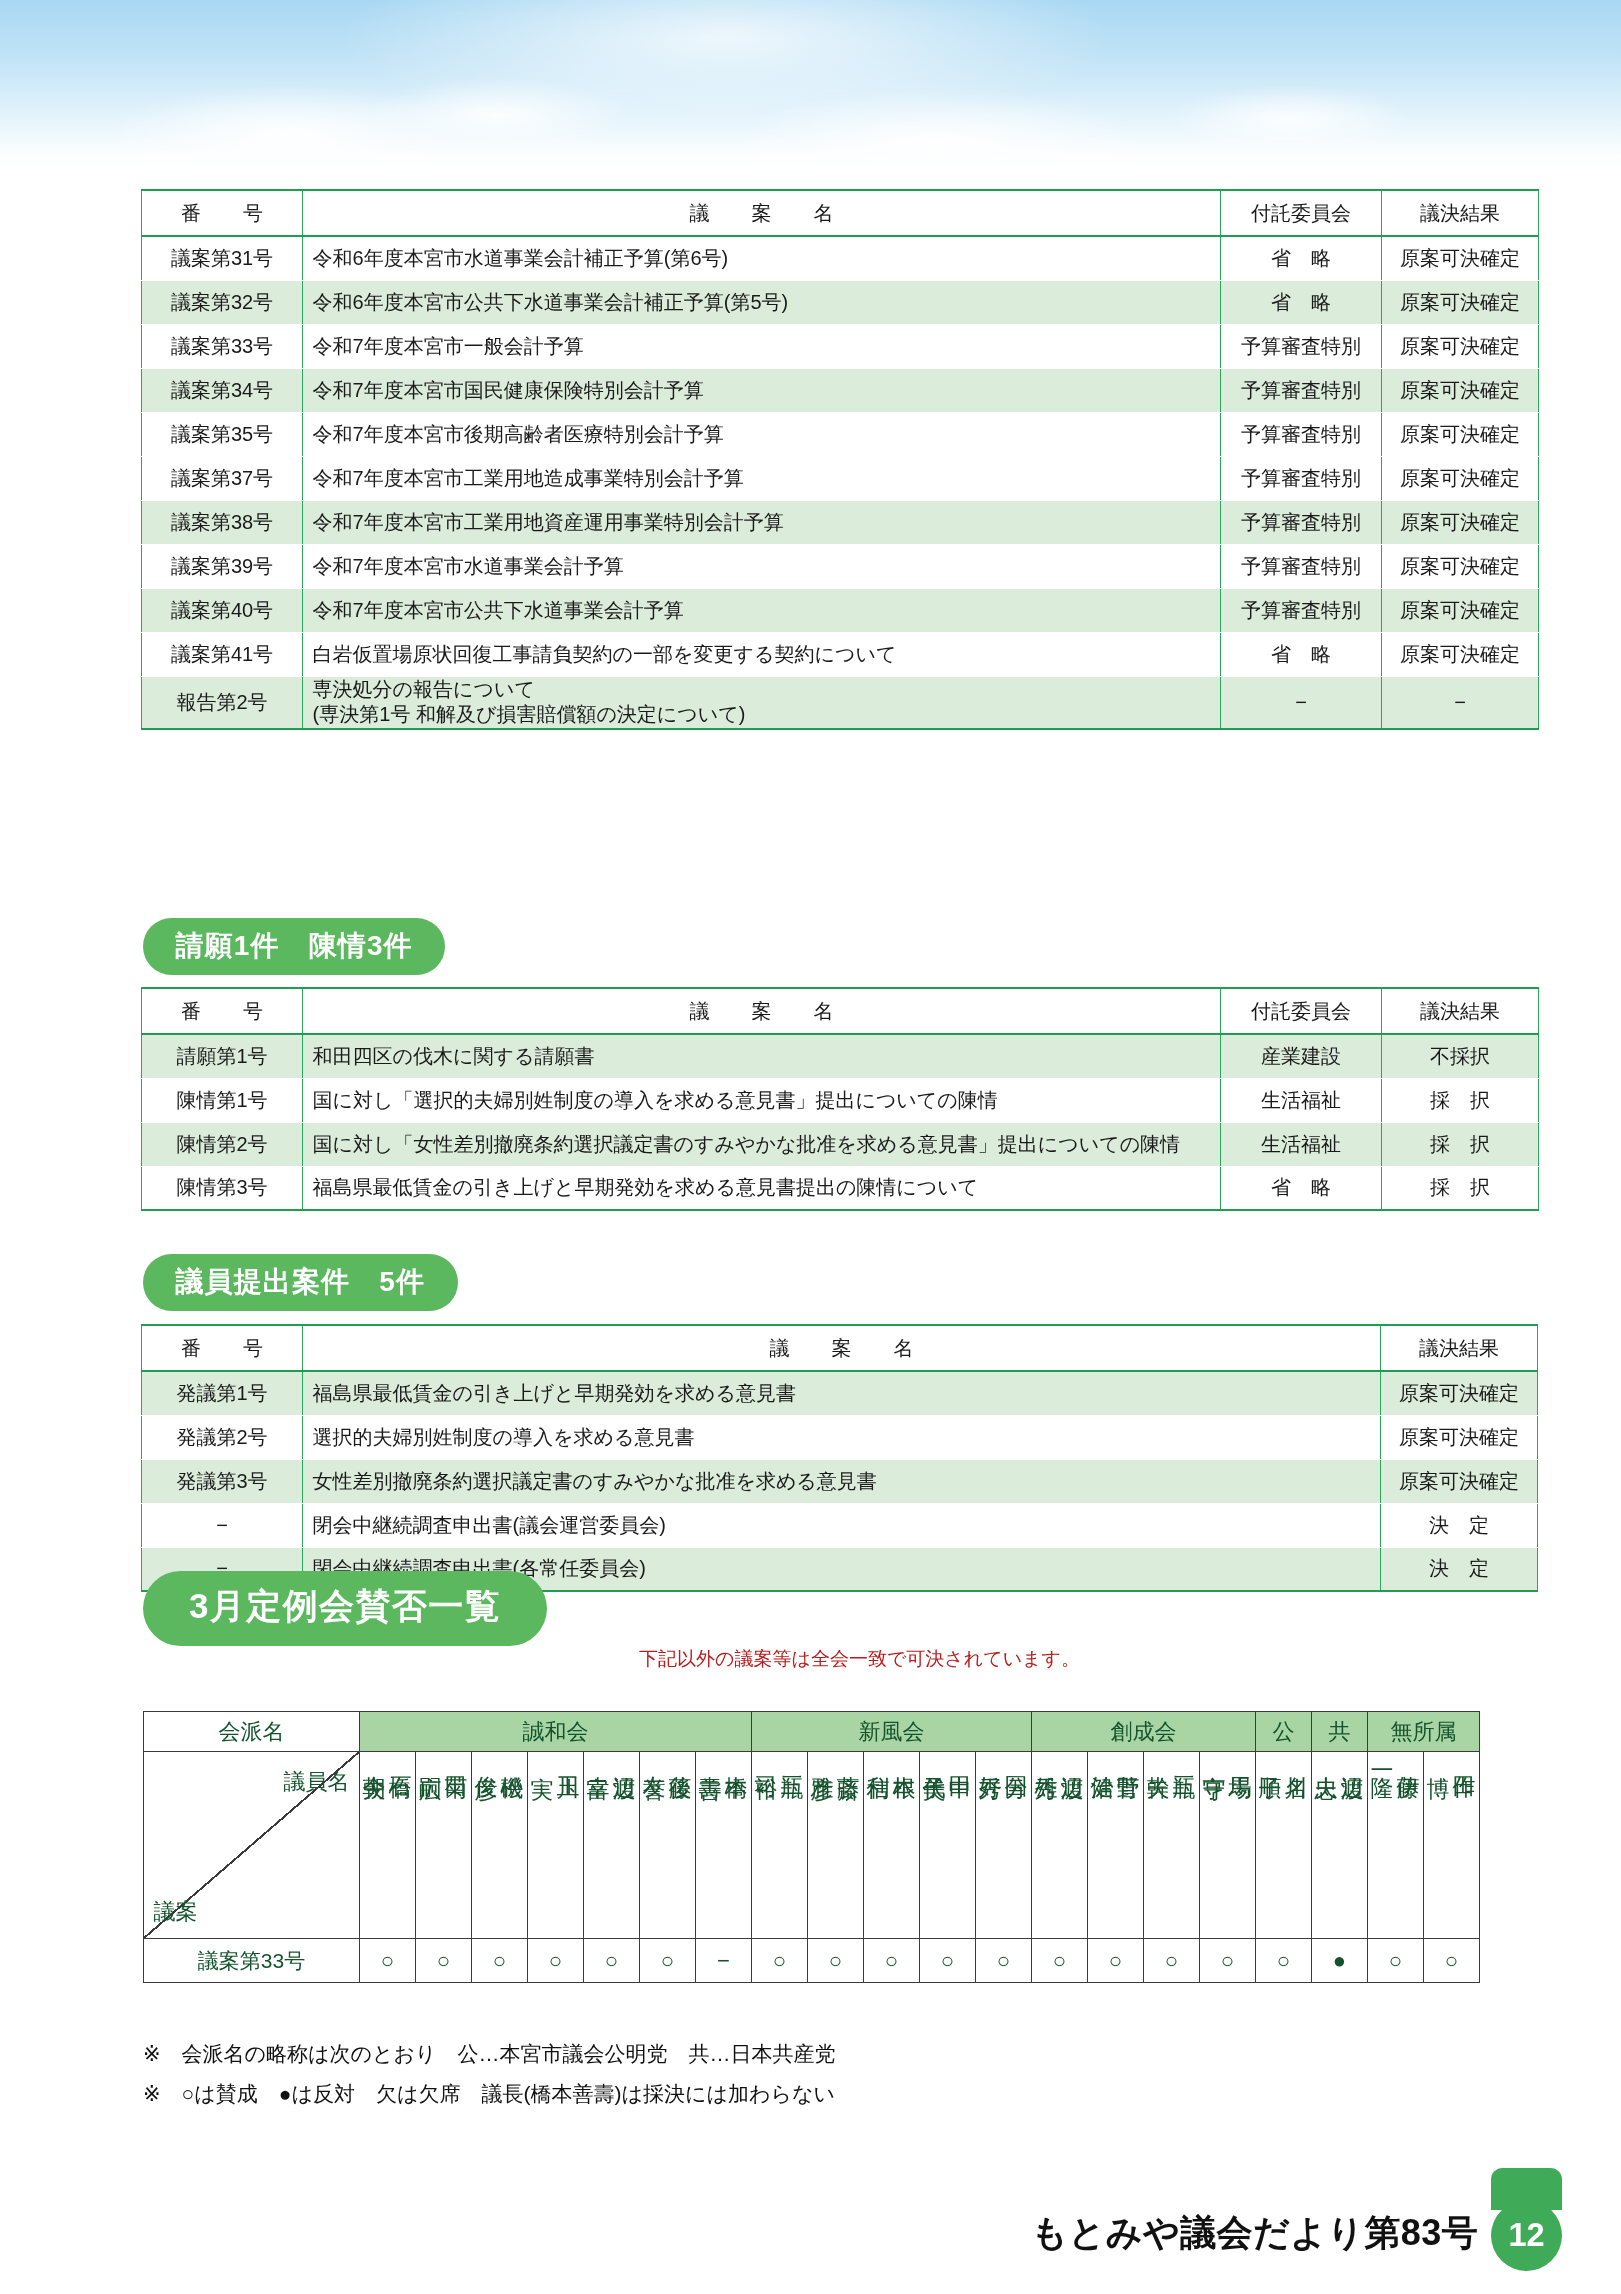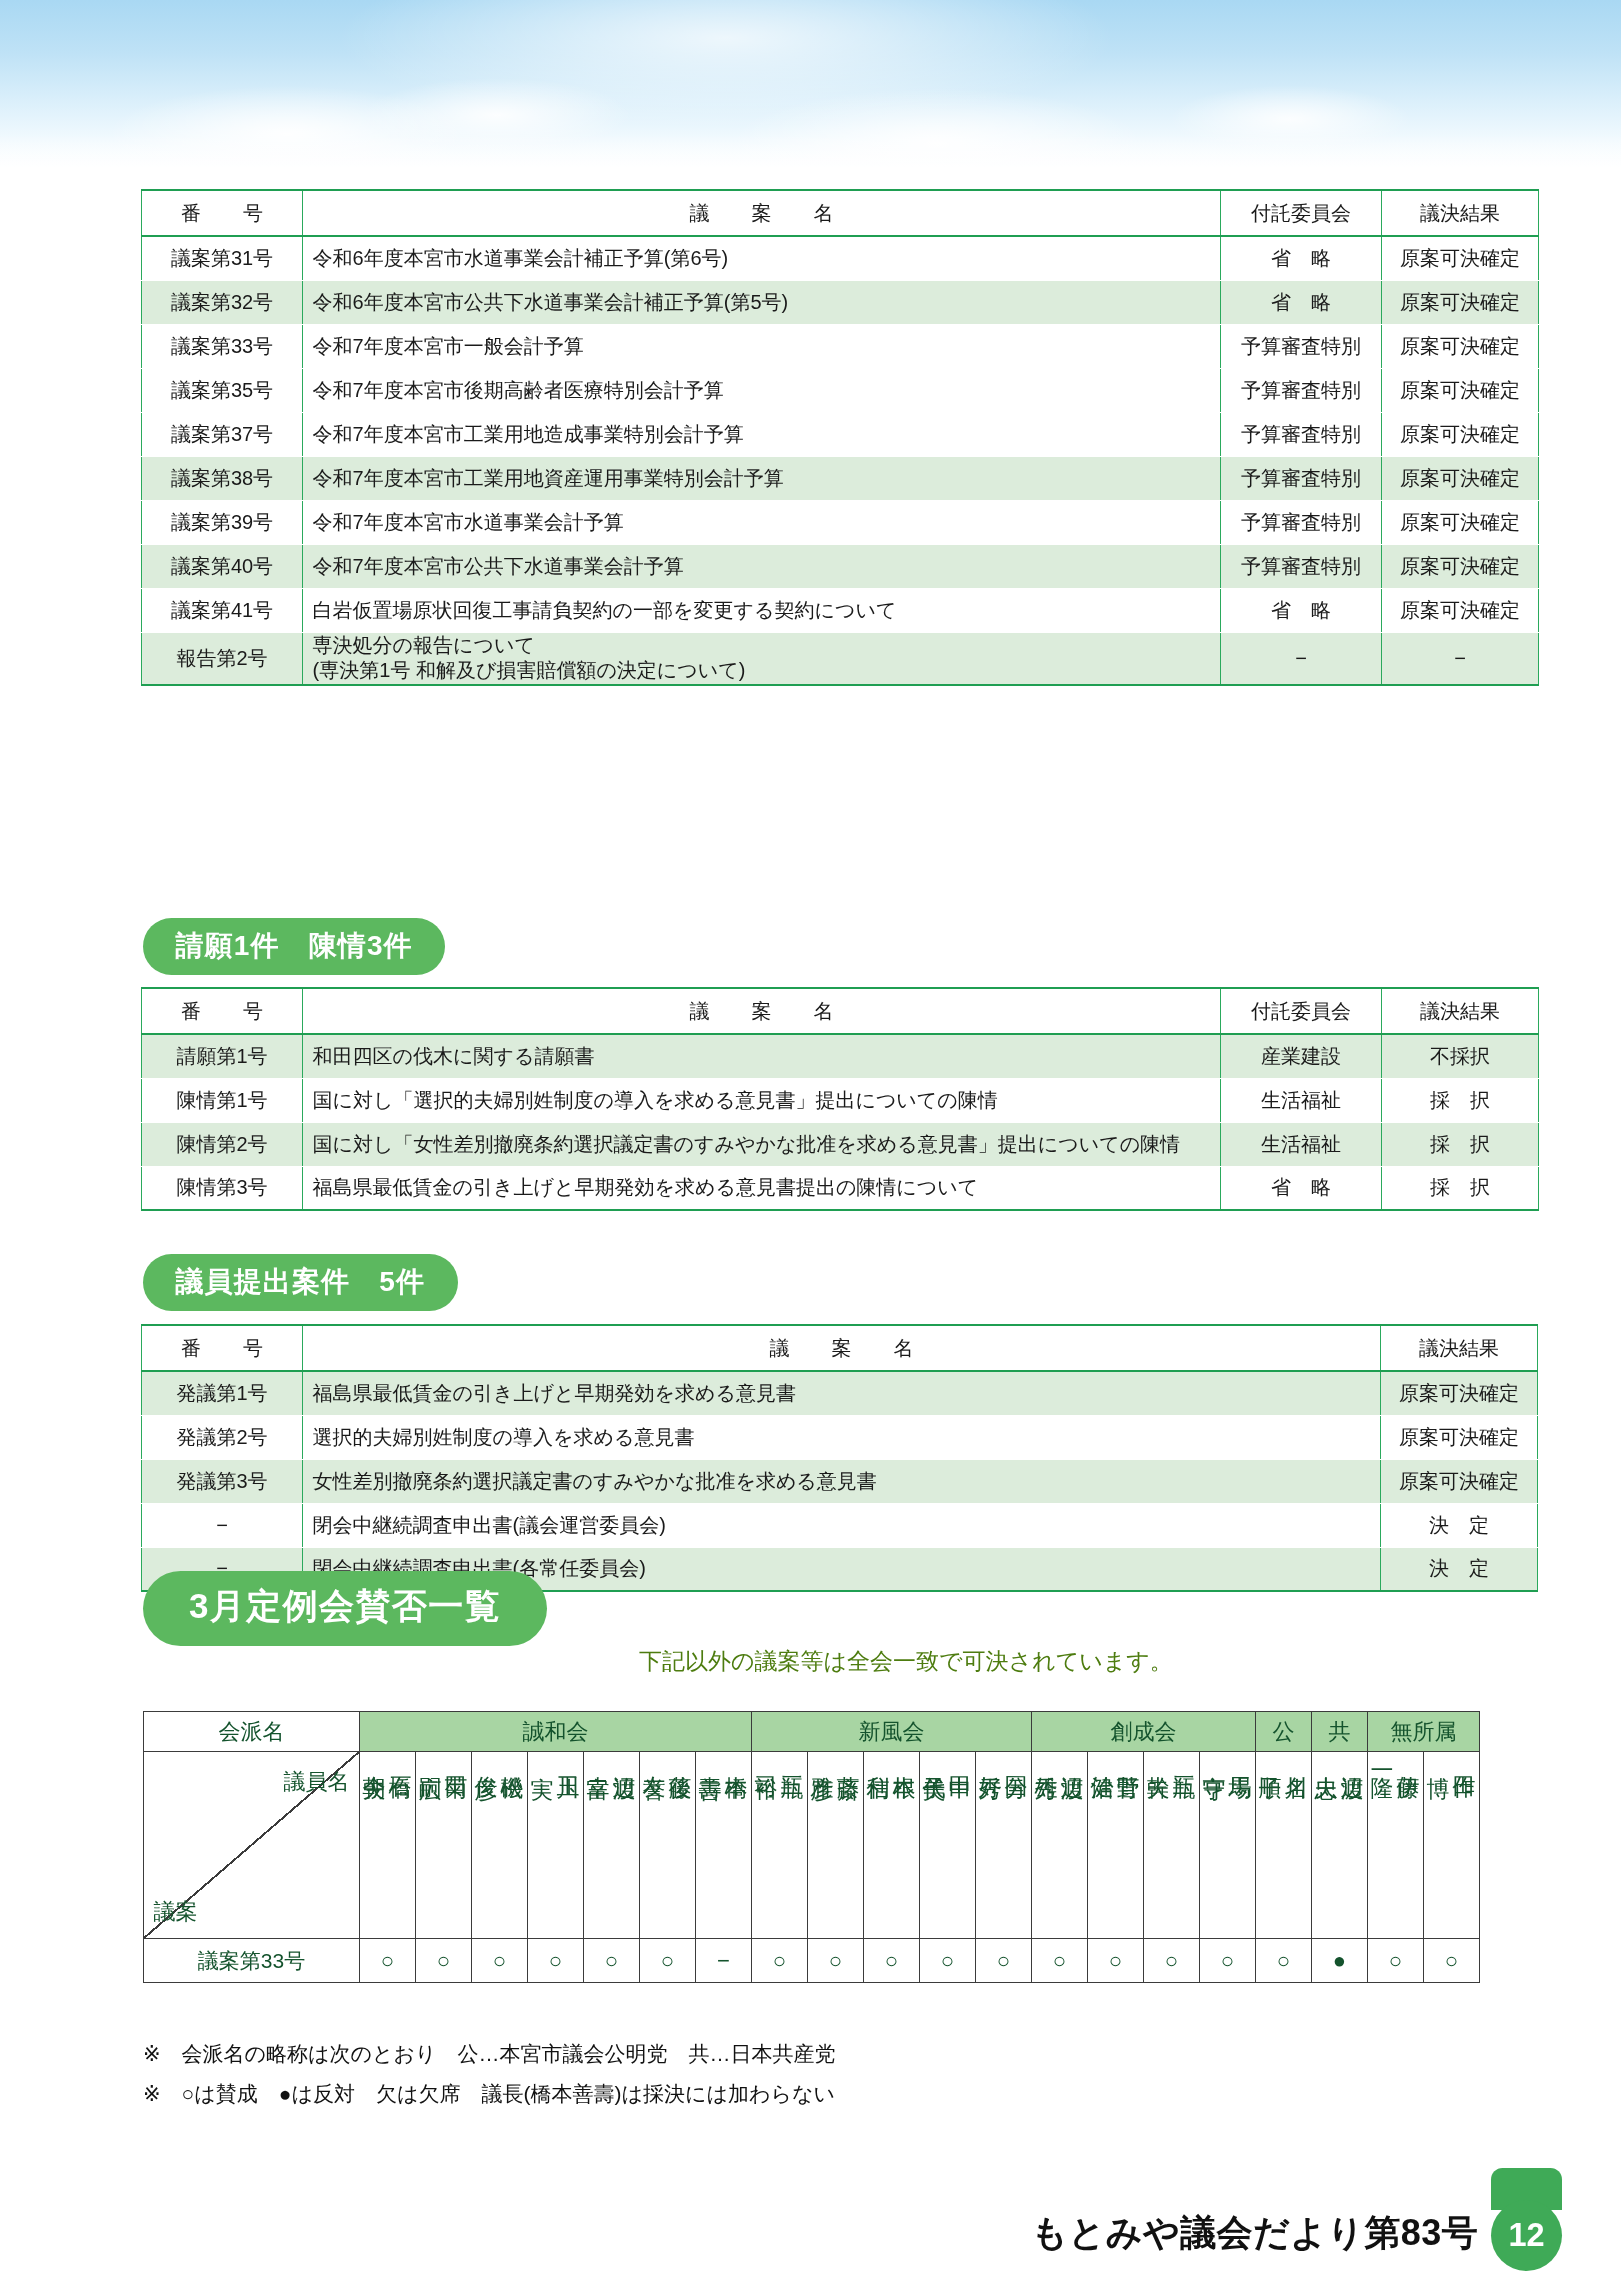--- a/index.html
+++ b/index.html
@@ -70,21 +70,21 @@
     display: inline-block;
     background: #5cb85f;
     color: #ffffff;
     border-radius: 955px;
     font-weight: bold;
     letter-spacing: .04em;
     text-align: center;
   }
   .pill.sm { font-size: 28px; padding: 8.6px 32.5px 10.5px; }
   .pill.lg { font-size: 35px; padding: 12.4px 46px 15.3px; }
-  .sect-note { font-size: 23px; color: #4d7c0f; }
+  .sect-note { font-size: 19px; color: #b91c1c; }
 
   
   table.vote {
     border-collapse: collapse;
     table-layout: fixed;
     font-size: 19px;
     color: #14532d;
   }
   table.vote th, table.vote td {
     border: 1.4px solid #3b3b3b;
@@ -192,20 +192,26 @@
             </tr>
             <tr class="alt">
               <td class="c-num">議案第32号</td>
               <td class="c-name">令和6年度本宮市公共下水道事業会計補正予算(第5号)</td>
               <td class="c-ctr">省　略</td>
               <td class="c-ctr">原案可決確定</td>
             </tr>
             <tr>
               <td class="c-num">議案第33号</td>
               <td class="c-name">令和7年度本宮市一般会計予算</td>
+              <td class="c-ctr">予算審査特別</td>
+              <td class="c-ctr">原案可決確定</td>
+            </tr>
+            <tr class="alt">
+              <td class="c-num">議案第34号</td>
+              <td class="c-name">令和7年度本宮市国民健康保険特別会計予算</td>
               <td class="c-ctr">予算審査特別</td>
               <td class="c-ctr">原案可決確定</td>
             </tr>
             <tr>
               <td class="c-num">議案第35号</td>
               <td class="c-name">令和7年度本宮市後期高齢者医療特別会計予算</td>
               <td class="c-ctr">予算審査特別</td>
               <td class="c-ctr">原案可決確定</td>
             </tr>
             <tr>

